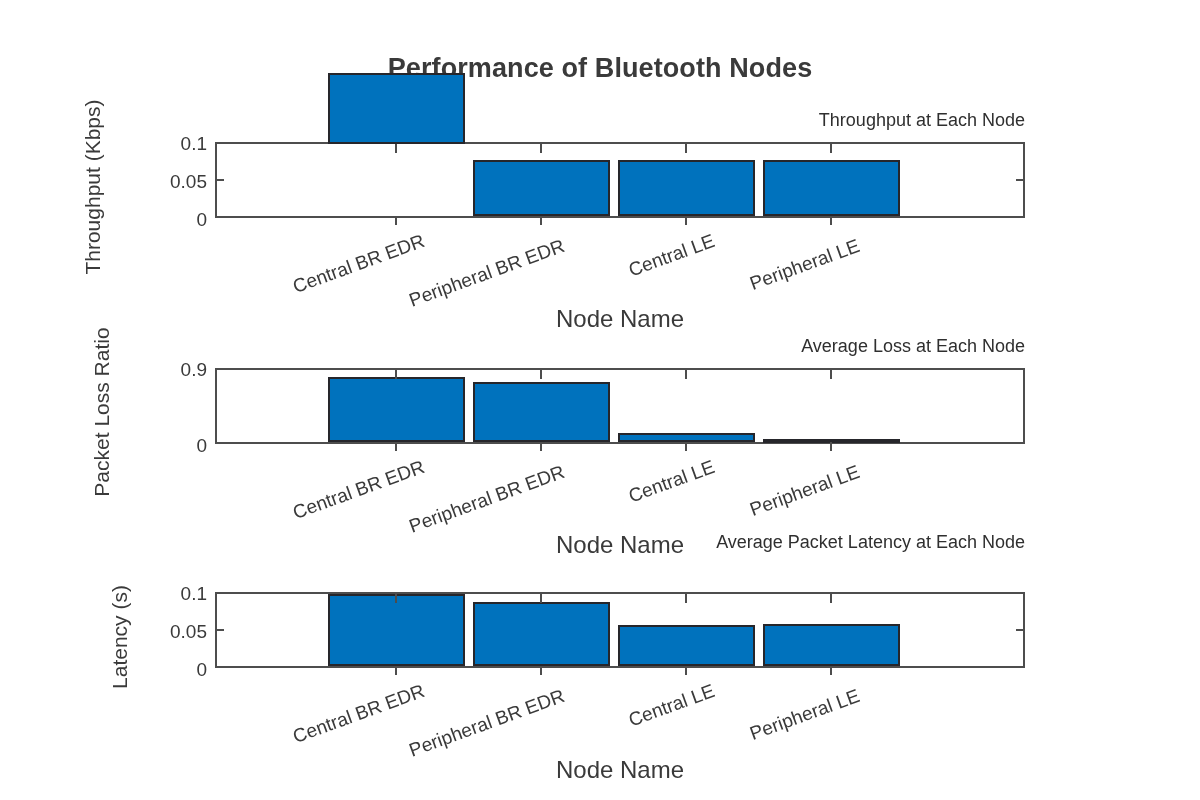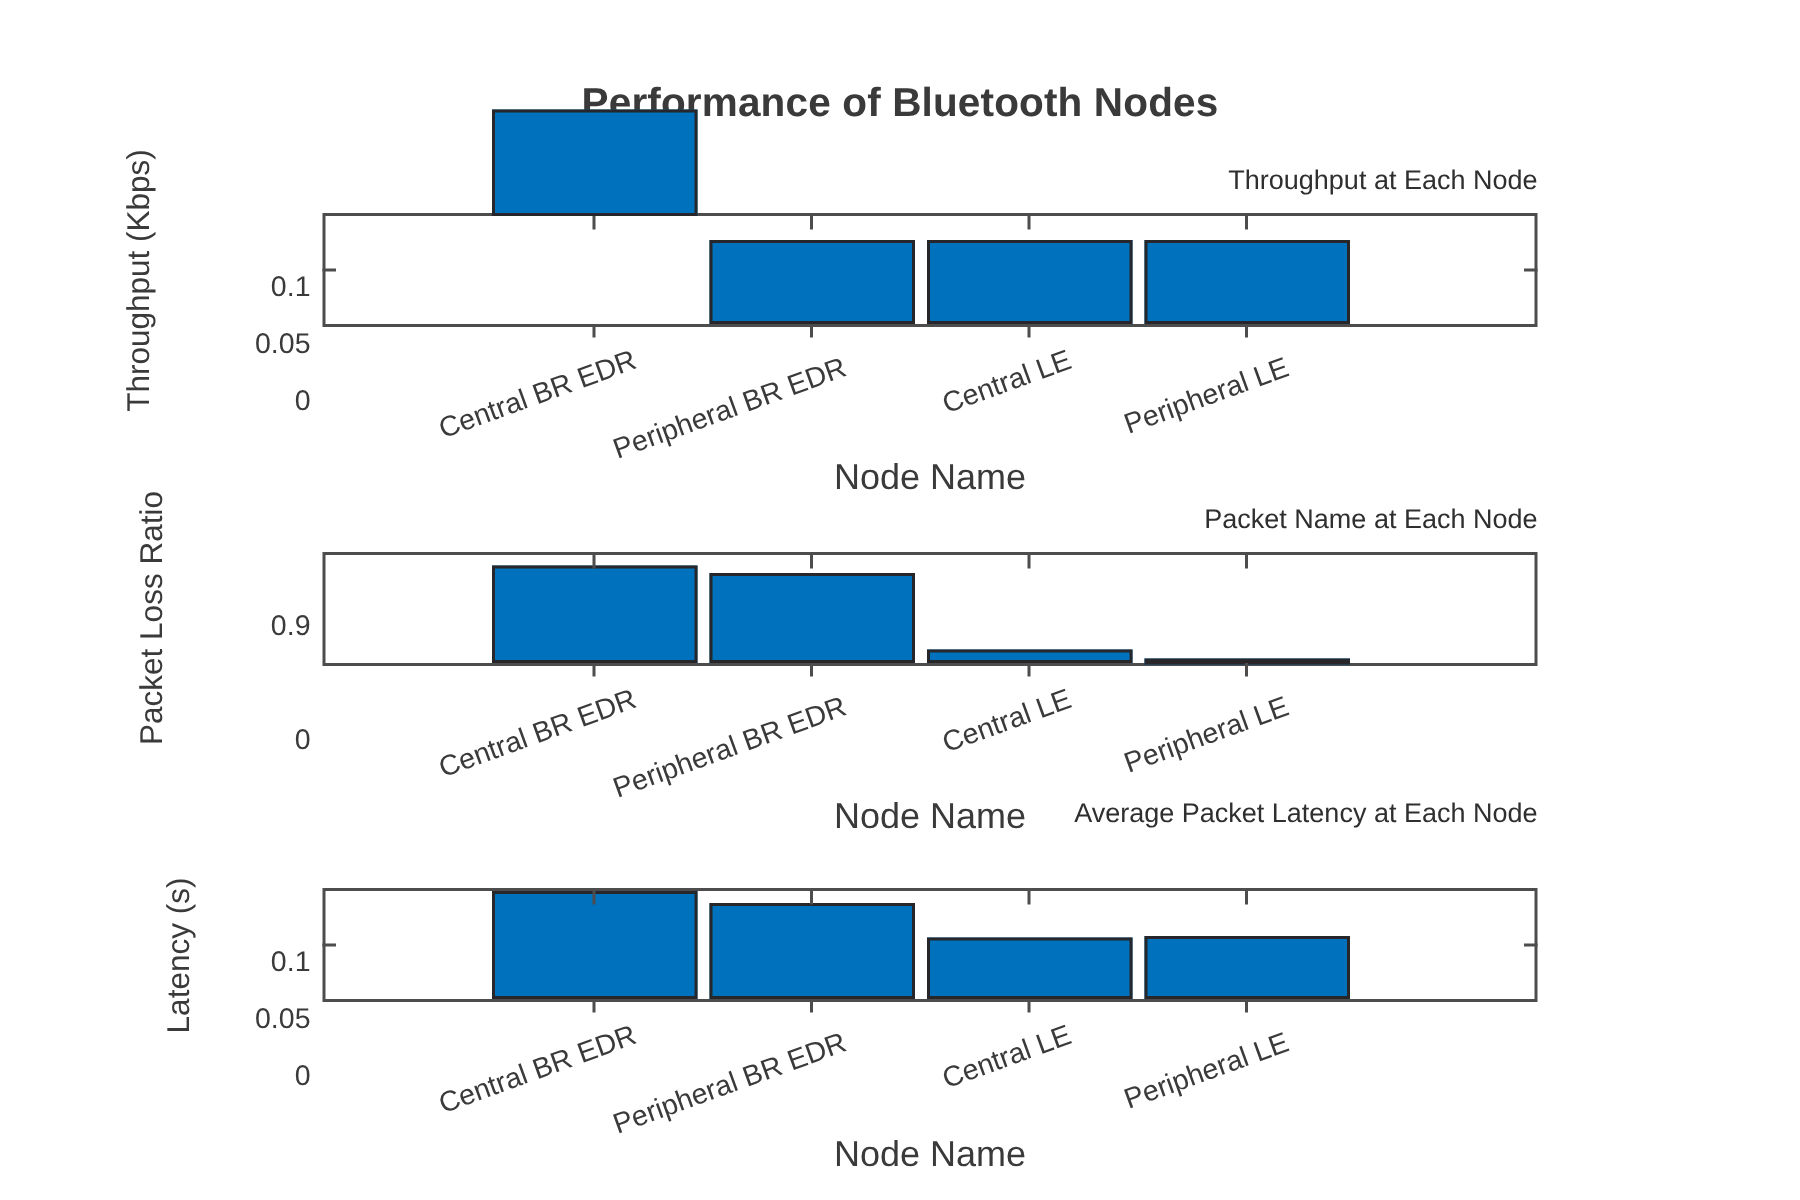--- a/index.html
+++ b/index.html
@@ -79,21 +79,20 @@
 
   
   .ytick {
     position: absolute;
     right: 0;
     text-align: left;
     font-size: 19px;
     color: #3a3a3a;
     white-space: nowrap;
     line-height: 1;
-    margin-top: 48px;
   }
   .ytick-col {
     position: absolute;
     width: 62px;
     left: 145px;
   }
 
   
   .ytickmark {
     position: absolute;
@@ -195,21 +194,21 @@
 
     <div class="xtlabel" style="left:260px; top:230px; width:160px;">Central BR EDR</div>
     <div class="xtlabel" style="left:375px; top:235px; width:185px;">Peripheral BR EDR</div>
     <div class="xtlabel" style="left:590px; top:230px; width:120px;">Central LE</div>
     <div class="xtlabel" style="left:700px; top:235px; width:155px;">Peripheral LE</div>
 
     <div class="xlabel" style="top:305px;">Node Name</div>
   </div>
 
   <div class="subplot" id="sp2">
-    <div class="sub-title" style="top:336px;">Packet Name at Each Node</div>
+    <div class="sub-title" style="top:336px;">Average Loss at Each Node</div>
 
     <div class="ylabel" style="left:-8px; top:400px; width:220px;">Packet Loss Ratio</div>
 
     <div class="ytick-col">
       <div class="ytick" style="top:360px;">0.9</div>
       <div class="ytick" style="top:436px;">0</div>
     </div>
 
     <div class="axes-box" style="top:368px; height:76px;"></div>
 

